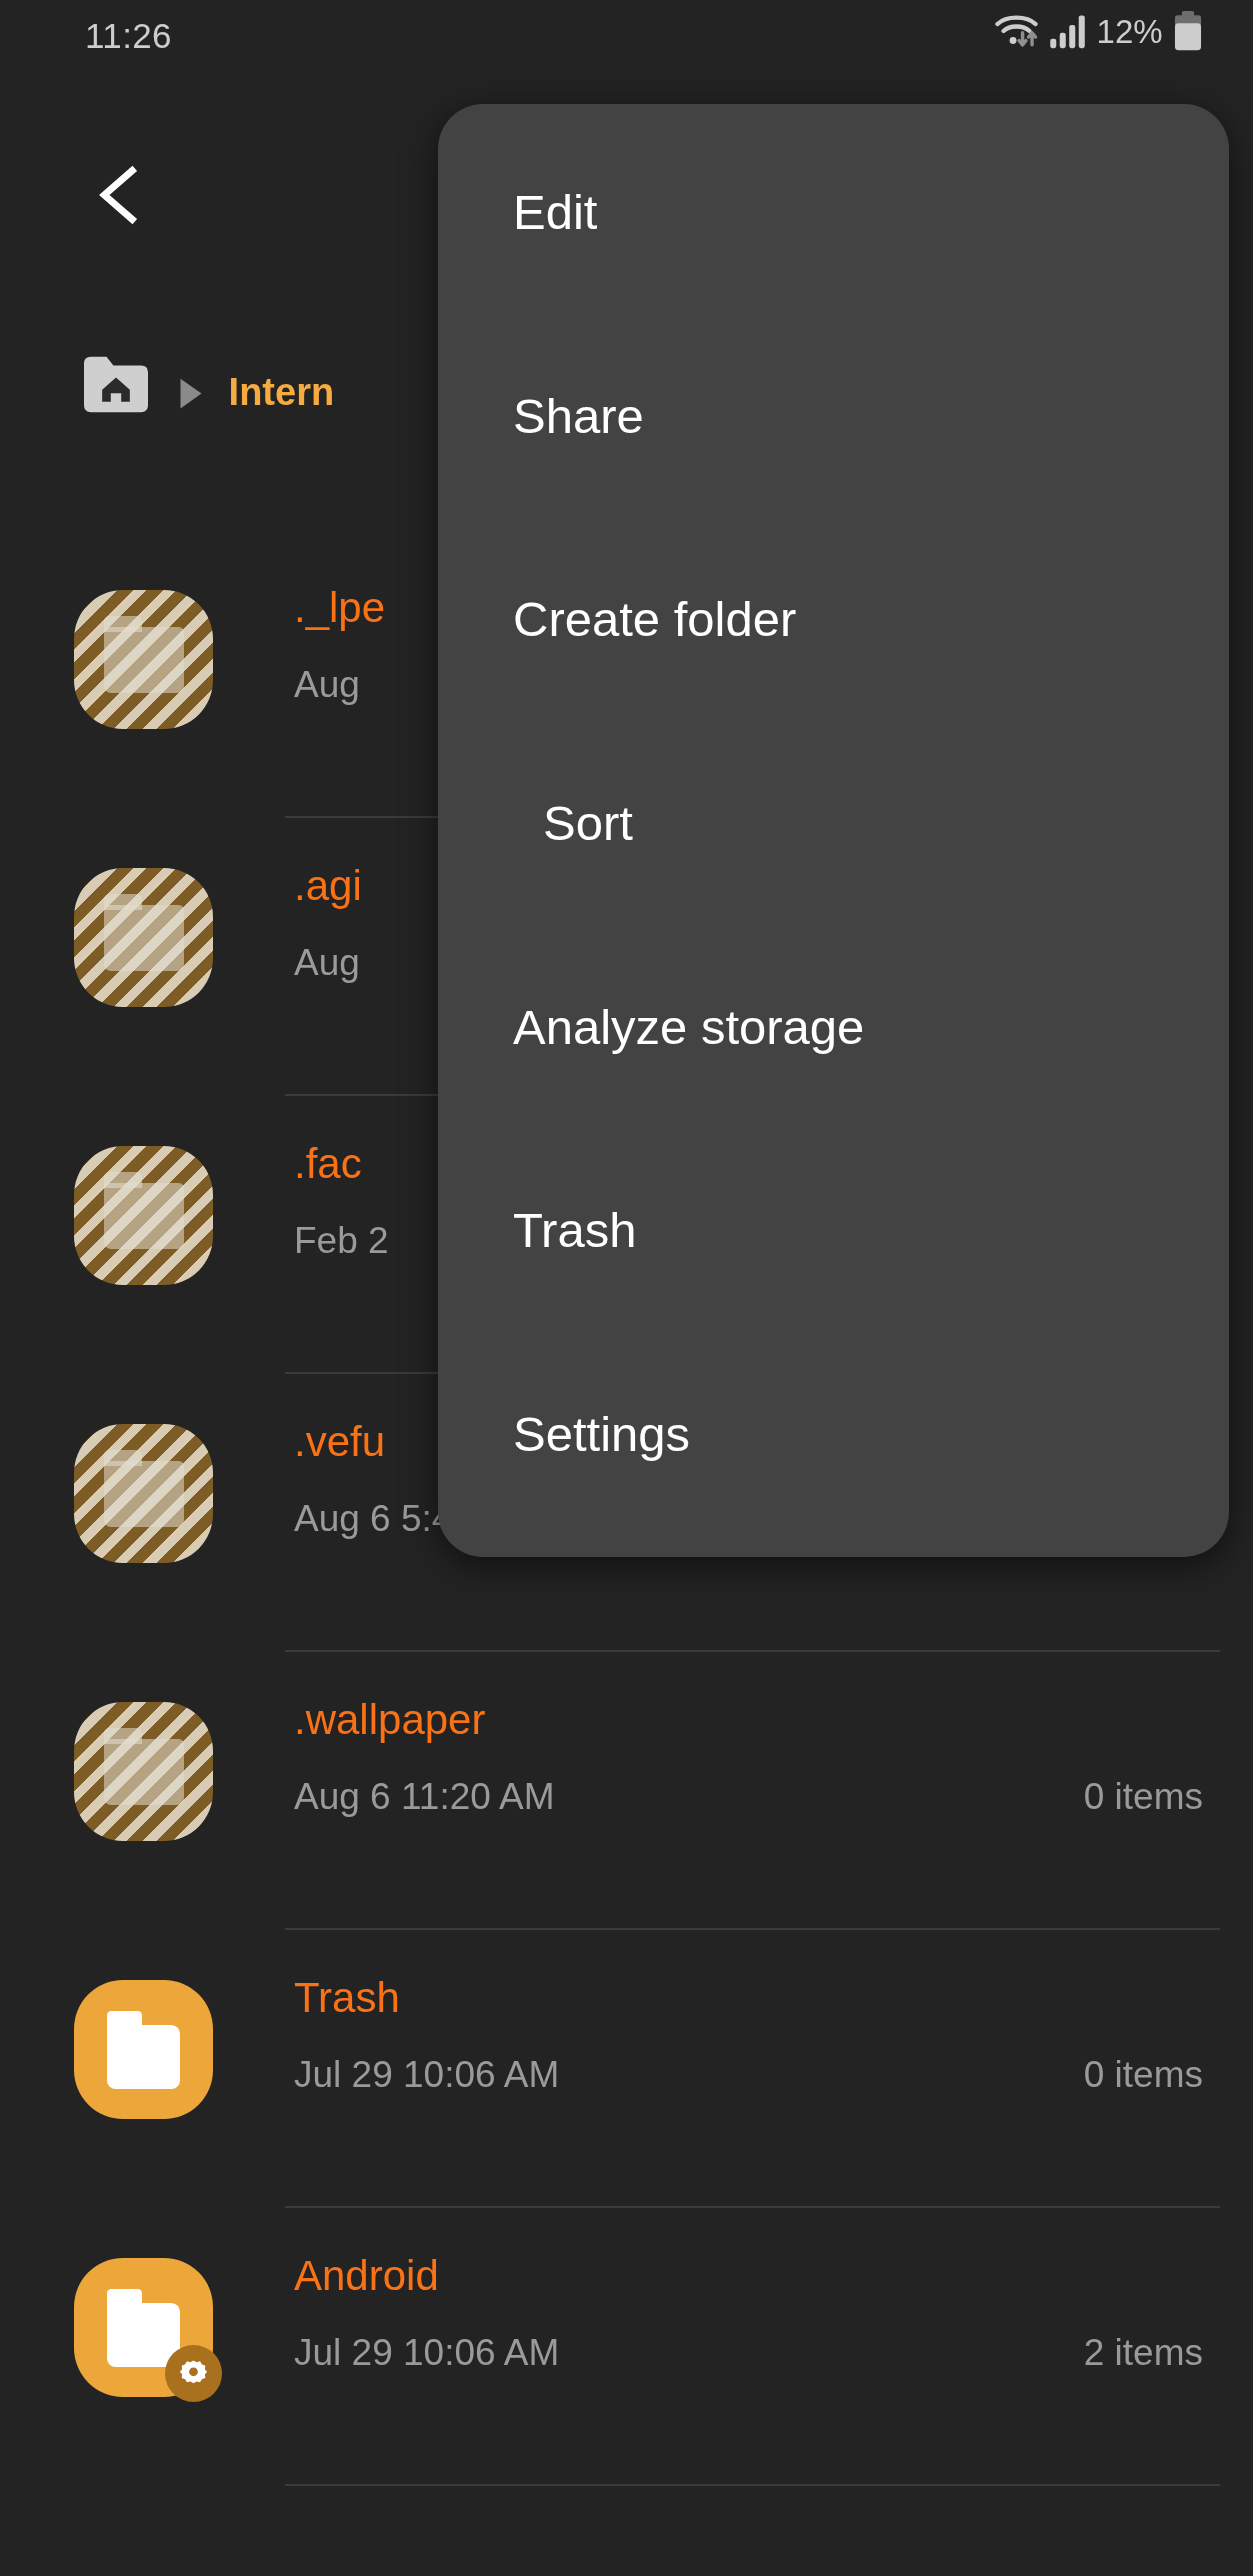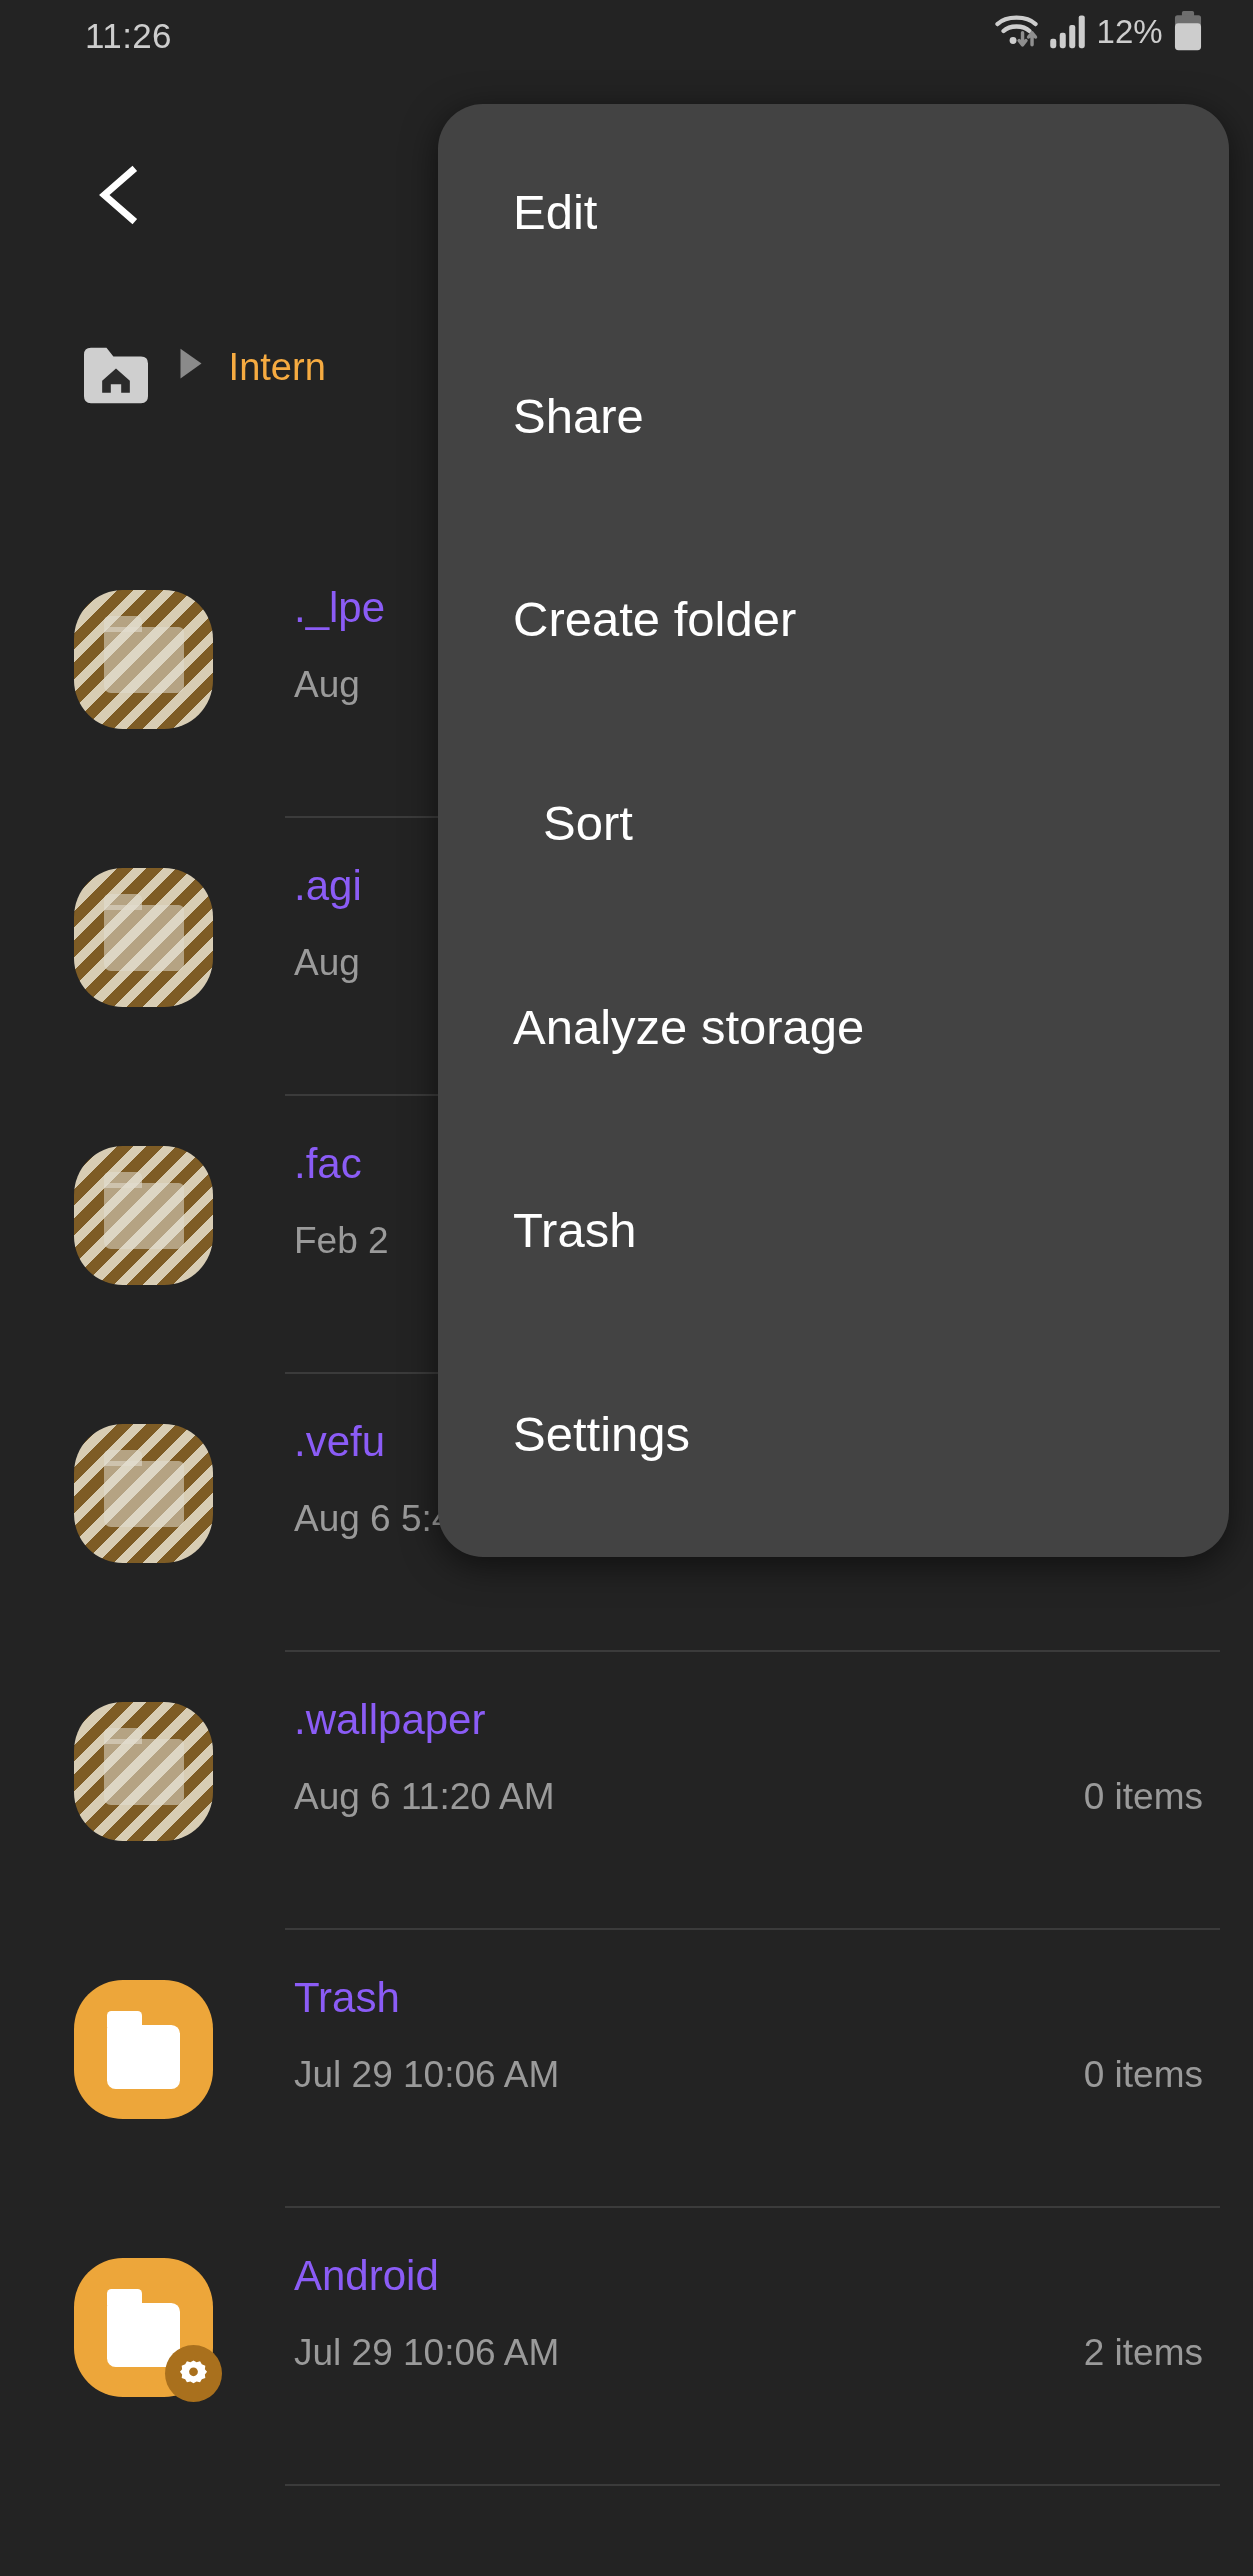--- a/index.html
+++ b/index.html
@@ -30,21 +30,21 @@
 
   
   #back-button {
     position:absolute; left:73px; top:148px;
     width:94px; height:94px;
   }
 
   
   #breadcrumb {
     position:absolute; left:84px; top:346px;
-    height:68px; display:flex; align-items:flex-start;
+    height:68px; display:flex; align-items:flex-end;font-weight:bold;
   }
   #breadcrumb-home-icon {
     width:64px; height:59px; position:relative; flex:0 0 auto;
   }
   #breadcrumb-arrow-icon { margin:0 22.6px 0 28px; flex:0 0 auto; }
   #breadcrumb-current {
     font-size:38px; color:#f6ab41; white-space:nowrap;
   }
 
   
@@ -93,21 +93,21 @@
     border-radius:4.4px 4.4px 0 0;
   }
   .folder-badge {
     position:absolute; right:-8.7px; bottom:-5.2px;
     width:57px; height:57px; border-radius:50%;
     background:#a9701d; display:flex; align-items:center; justify-content:center;
   }
 
   .file-name {
     position:absolute; left:294px; top:44px;
-    font-size:42px; color:#8b5cf6; white-space:nowrap;
+    font-size:42px; color:#f97316; white-space:nowrap;
   }
   .file-date {
     position:absolute; left:294px; top:124px;
     font-size:37px; color:#9a9a9a; white-space:nowrap;
   }
   .file-count {
     position:absolute; right:50px; top:124px;
     font-size:37px; color:#9a9a9a; white-space:nowrap;
   }
   .row-divider {

